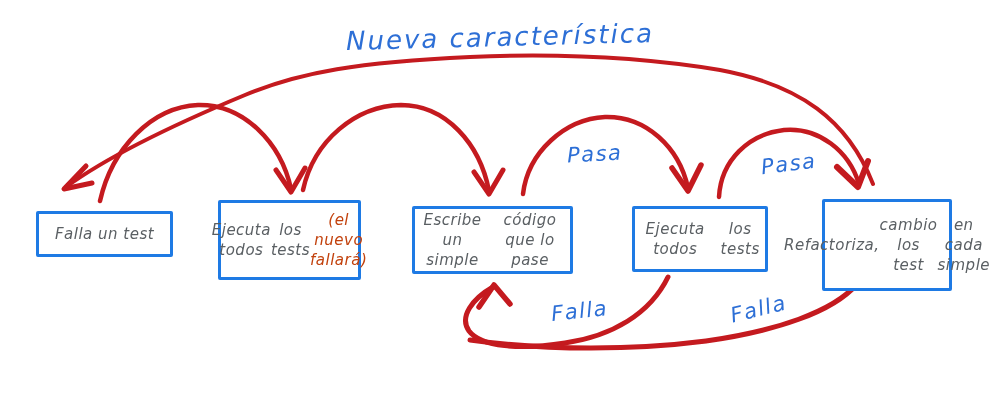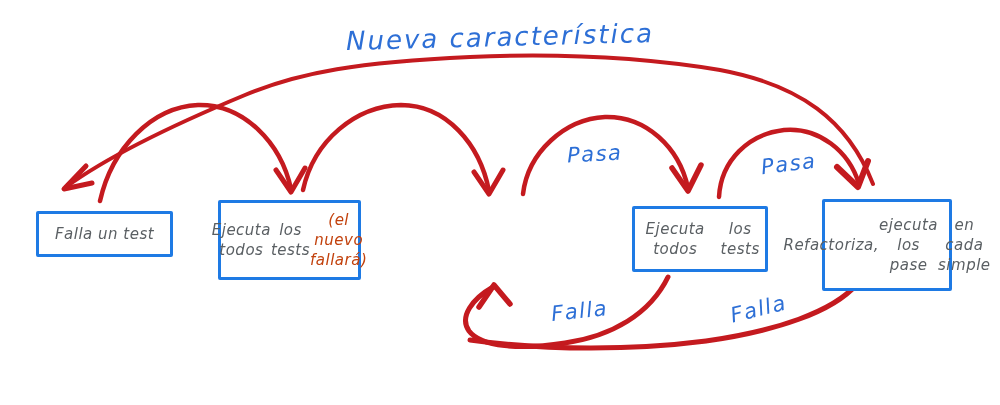--- a/index.html
+++ b/index.html
@@ -93,29 +93,33 @@
   <div class="box box1">
     <div>Falla un test</div>
   </div>
 
   <div class="box box2">
     <div>Ejecuta todos</div>
     <div>los tests</div>
     <div class="note">(el nuevo fallará)</div>
   </div>
 
+  <div class="box box3">
+    <div>Escribe un simple</div>
+    <div>código que lo pase</div>
+  </div>
 
   <div class="box box4">
     <div>Ejecuta todos</div>
     <div>los tests</div>
   </div>
 
   <div class="box box5">
     <div>Refactoriza,</div>
-    <div>ejecuta los pase</div>
+    <div>cambio los test</div>
     <div>en cada simple</div>
   </div>
 
   <div class="edge-label pasa1">Pasa</div>
   <div class="edge-label pasa2">Pasa</div>
   <div class="edge-label falla1">Falla</div>
   <div class="edge-label falla2">Falla</div>
 
 </div>
 

